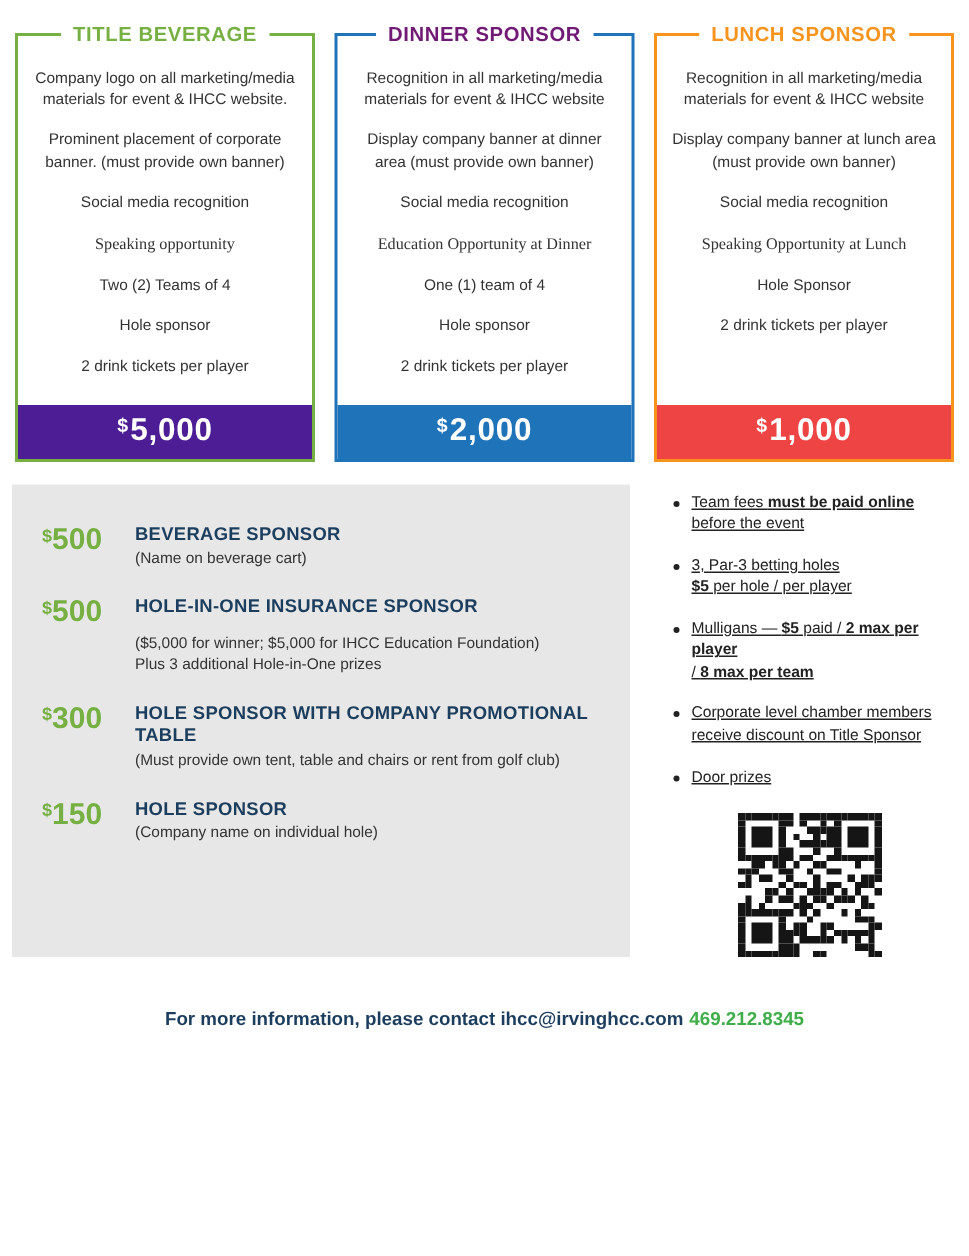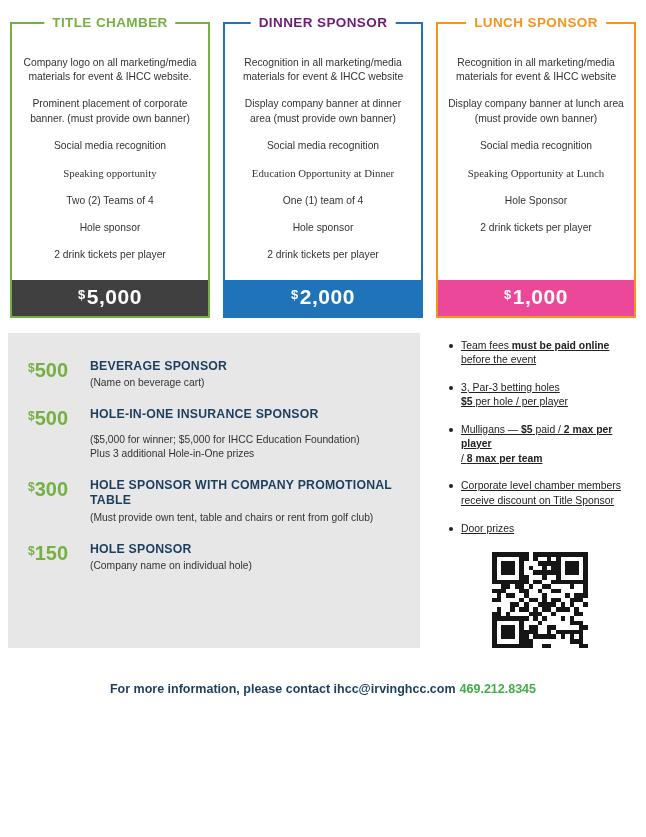--- a/index.html
+++ b/index.html
@@ -82,31 +82,31 @@
   .tier-title {
     position:absolute; top:-9px; left:50%; transform:translateX(-50%);
     background:#fff; padding:0 8px; white-space:nowrap;
     font-size:13.5px; font-weight:bold; letter-spacing:.4px;
   }
   .c-green  .tier-title { color:#76b043; }
   .c-blue   .tier-title { color:#701a75;text-align:center; }
   .c-orange .tier-title { color:#f7941e; }
   .card-body { padding:20px 9px 4px; flex:1; }
   .benefit {
-    margin:12px 0 13px; font-size:10.3px; line-height:1.38; color:#333;
+    margin:2px 0 13px; font-size:10.3px; line-height:1.38; color:#333;
     text-align:center;
   }
   .benefit.serif { font-family:"Liberation Serif", serif; font-size:10.8px; }
   .price-bar {
     margin-top:auto; text-align:center; color:#fff; font-weight:bold;
     font-size:21px; padding:5px 0 7px; letter-spacing:.5px;
   }
-  .c-green  .price-bar { background:#404040; }
+  .c-green  .price-bar { background:#4c1d95; }
   .c-blue   .price-bar { background:#1e73b9; }
-  .c-orange .price-bar { background:#ec4899; }
+  .c-orange .price-bar { background:#ef4444; }
   .price-bar .cur { font-size:13px; position:relative; top:-5px; margin-right:1px; }
 
   
   .lower { display:flex; margin-top:15px; padding-left:8px; padding-right:10px; }
   .addons-panel {
     width:412px; flex:none; background:#e7e7e7;
     padding:26px 14px 18px 20px;
   }
   .addon { display:flex; margin-bottom:17px; }
   .addon:last-child { margin-bottom:0; }
@@ -142,21 +142,21 @@
 </style>
 </head>
 <body>
 
 <div class="page">
 
 
   <div class="tiers">
 
     <div class="card c-green">
-      <div class="tier-title">TITLE CHAMBER</div>
+      <div class="tier-title">TITLE BEVERAGE</div>
       <div class="card-body">
         <p class="benefit">Company logo on all marketing/media materials for event &amp; IHCC website.</p>
         <p class="benefit">Prominent placement of corporate banner. (must provide own banner)</p>
         <p class="benefit">Social media recognition</p>
         <p class="benefit serif">Speaking opportunity</p>
         <p class="benefit">Two (2) Teams of 4</p>
         <p class="benefit">Hole sponsor</p>
         <p class="benefit">2 drink tickets per player</p>
       </div>
       <div class="price-bar">

